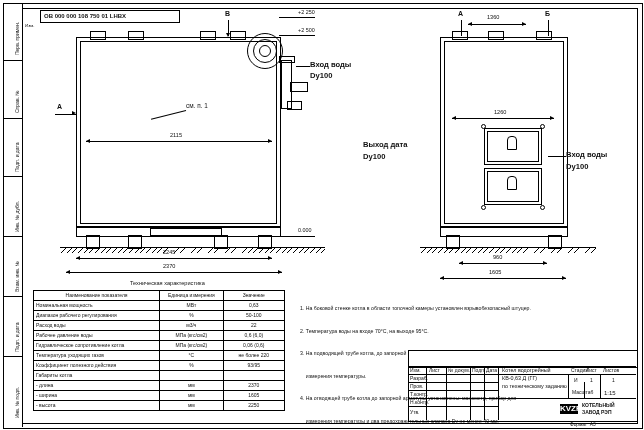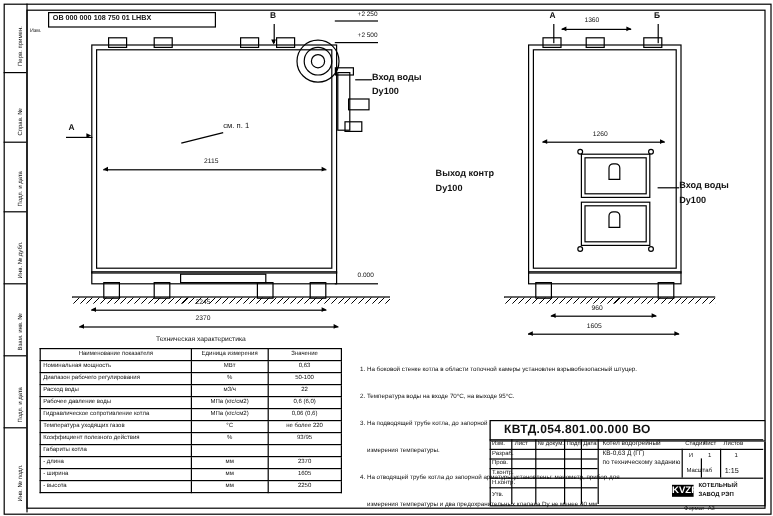--- a/index.html
+++ b/index.html
@@ -106,21 +106,21 @@
   <div class="txt" style="left:298px;top:228px;font-size:5.4px;">0.000</div>
   <div class="hline" style="left:279px;top:236px;width:36px;height:1px;"></div>
 
   <div class="txt" style="left:186px;top:103px;font-size:6.4px;">см. п. 1</div>
   <div class="hline" style="left:150px;top:110px;width:36px;height:1px;transform:rotate(-14deg);transform-origin:right center;"></div>
 
   <div class="lbl2" style="left:310px;top:60px;font-weight:bold;font-size:7.6px;">Вход воды</div>
   <div class="lbl2" style="left:310px;top:71px;font-weight:bold;font-size:7.6px;">Dy100</div>
   <div class="hline" style="left:296px;top:66px;width:14px;height:1px;"></div>
 
-  <div class="lbl2" style="left:363px;top:140px;font-weight:bold;font-size:7.6px;">Выход контр</div>
+  <div class="lbl2" style="left:363px;top:140px;font-weight:bold;font-size:7.6px;">Выход дата</div>
   <div class="lbl2" style="left:363px;top:152px;font-weight:bold;font-size:7.6px;">Dy100</div>
 
   <div class="dim" style="left:86px;top:141px;width:186px;"></div>
   <div class="arrowL" style="left:86px;top:139px;"></div>
   <div class="arrowR" style="left:268px;top:139px;"></div>
   <div class="txt" style="left:170px;top:133px;font-size:5.6px;">2115</div>
 
   <div class="dim" style="left:76px;top:258px;width:196px;"></div>
   <div class="arrowL" style="left:76px;top:256px;"></div>
   <div class="arrowR" style="left:268px;top:256px;"></div>
@@ -260,21 +260,20 @@
     <div>3. На подводящей трубе котла, до запорной арматуры установлены: манометр, прибор для</div>
     <div>    измерения температуры.</div>
     <div>4. На отводящей трубе котла до запорной арматуры установлены: манометр, прибор для</div>
     <div>    измерения температуры и два предохранительных клапана Dy не менее 40 мм.</div>
     
   </div>
 
   <div class="stamp" style="left:408px;top:350px;width:228px;height:70px;"></div>
 
   <div class="stamp" style="left:408px;top:350px;width:228px;height:16px;background:#fff;"></div>
-  <div class="bigtitle" style="left:420px;top:353px;">КВТД.054.801.00.000 ВО</div>
 
   <div class="stline" style="left:408px;top:366px;width:228px;height:1px;"></div>
   <div class="stline" style="left:408px;top:374px;width:228px;height:1px;"></div>
   <div class="stline" style="left:408px;top:382px;width:90px;height:1px;"></div>
   <div class="stline" style="left:408px;top:390px;width:90px;height:1px;"></div>
   <div class="stline" style="left:408px;top:398px;width:228px;height:1px;"></div>
   <div class="stline" style="left:408px;top:406px;width:90px;height:1px;"></div>
   <div class="stline" style="left:426px;top:366px;width:1px;height:54px;"></div>
   <div class="stline" style="left:446px;top:366px;width:1px;height:54px;"></div>
   <div class="stline" style="left:470px;top:366px;width:1px;height:54px;"></div>

